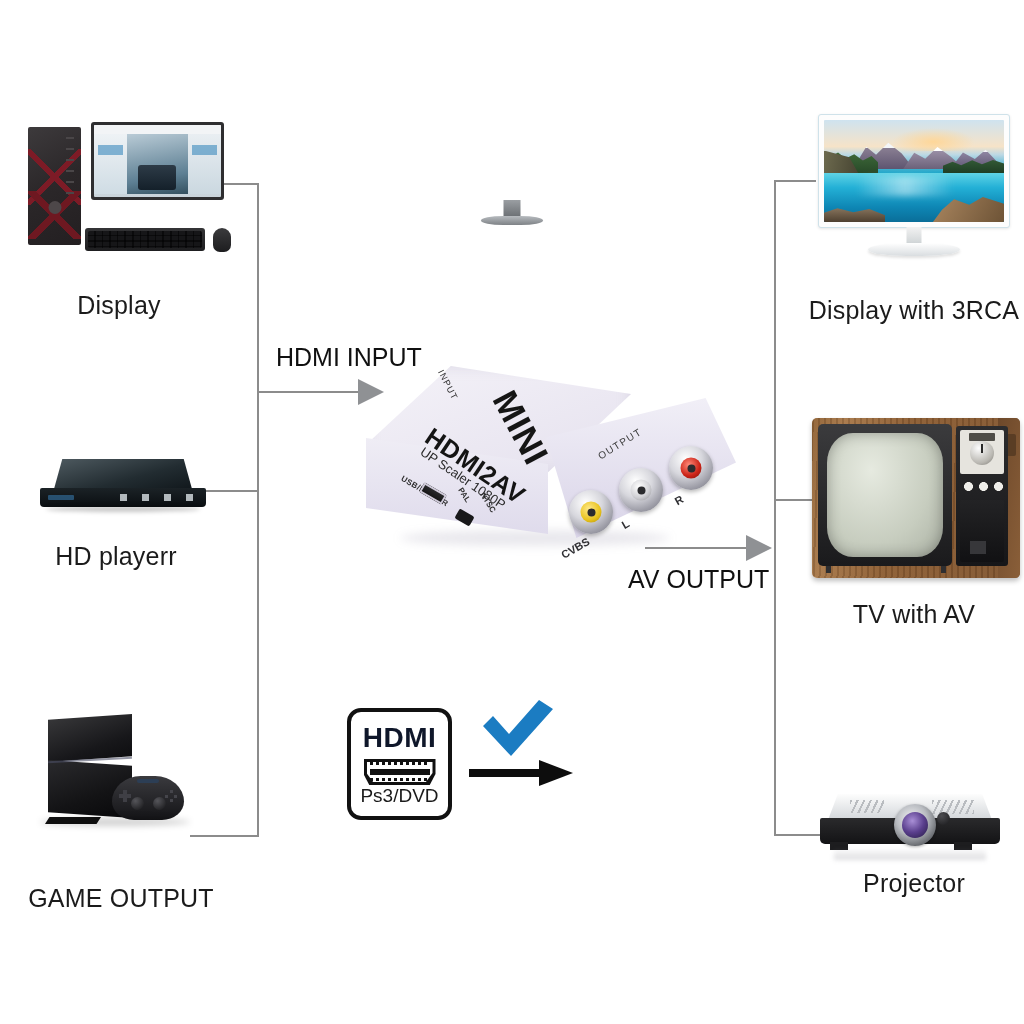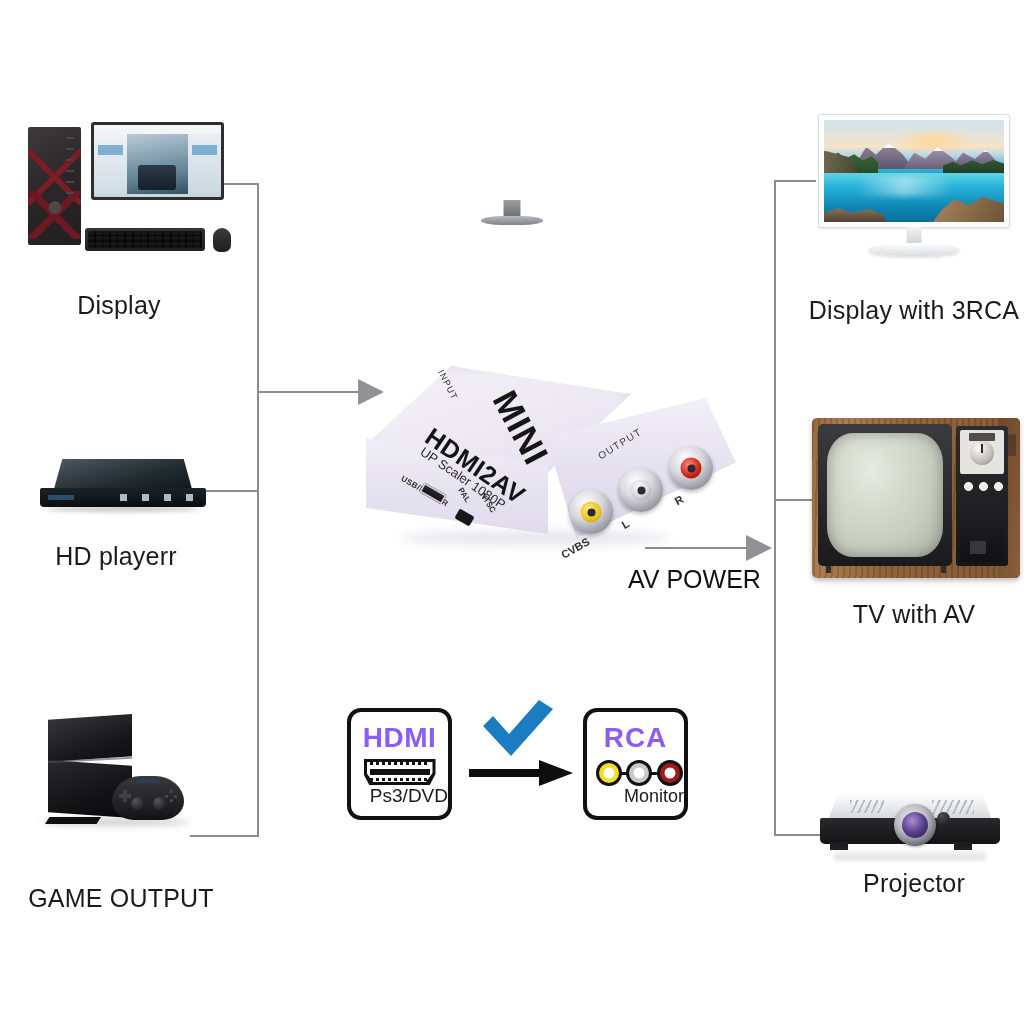--- a/index.html
+++ b/index.html
@@ -273,22 +273,22 @@
       linear-gradient(#1d1d1f,#1d1d1f) 0 0/18px 8px no-repeat,
       linear-gradient(#1d1d1f,#1d1d1f) calc(100% - 18px) 0/18px 8px no-repeat;}
   .proj-refl{position:absolute;left:14px;top:54px;width:152px;height:12px;
     background:linear-gradient(rgba(140,140,150,.3),rgba(255,255,255,0));
     filter:blur(2px);transform:scaleY(-1);}
 
   
   .badge{position:absolute;border:4px solid #111;border-radius:14px;background:#fff;
     box-sizing:border-box;}
   .badge-title{position:absolute;left:0;width:100%;text-align:center;font-weight:bold;
-    color:#8b5cf6;}
-  .badge-sub{position:absolute;left:0;width:100%;text-align:right;color:#1a1a1a;}
+    color:#0f172a;}
+  .badge-sub{position:absolute;left:0;width:100%;text-align:center;color:#1a1a1a;}
 
   #hdmi-badge{left:347px;top:708px;width:105px;height:112px;}
   #hdmi-badge .badge-title{top:10px;font-size:28px;letter-spacing:.5px;}
   #hdmi-badge .badge-sub{bottom:9px;font-size:19px;}
   .hdmi-plug{position:absolute;left:50%;top:47px;transform:translateX(-50%);
     width:72px;height:26px;background:#111;
     clip-path:polygon(0 0,100% 0,100% 58%,92% 100%,8% 100%,0 58%);}
   .hdmi-plug:after{content:"";position:absolute;left:3px;top:3px;width:66px;height:20px;
     background:#fff;clip-path:polygon(0 0,100% 0,100% 55%,90% 100%,10% 100%,0 55%);}
   .hdmi-pins{position:absolute;left:50%;top:50px;transform:translateX(-50%);
@@ -326,21 +326,22 @@
   <div class="line hline" style="left:257px;top:391px;width:104px;"></div>
   <div class="arrow-gray" style="left:358px;top:379px;"></div>
 
   <div class="line vline" style="left:774px;top:180px;height:655px;"></div>
   <div class="line hline" style="left:774px;top:180px;width:42px;"></div>
   <div class="line hline" style="left:774px;top:499px;width:40px;"></div>
   <div class="line hline" style="left:774px;top:834px;width:48px;"></div>
   <div class="line hline" style="left:645px;top:547px;width:104px;"></div>
   <div class="arrow-gray" style="left:746px;top:535px;"></div>
 
-  <div class="flow-label" style="left:628px;top:565px;">AV POWER</div>
+  <div class="flow-label" style="left:276px;top:343px;">HDMI INPUT</div>
+  <div class="flow-label" style="left:628px;top:565px;">AV OUTPUT</div>
 
   <div>
     <div class="tower">
       <div class="tower-bays"></div>
       <div class="tower-logo"></div>
     </div>
     <div class="mon">
       <div class="mon-screen">
         <div class="bar"></div>
         <div class="pane p1"></div>
@@ -489,24 +490,14 @@
 
   <svg class="check" viewBox="0 0 74 58">
     <polygon points="2,26 12,16 28,34 58,0 72,9 30,56" fill="#1b7cc2"></polygon>
   </svg>
 
   <svg class="arrow-black" viewBox="0 0 104 26">
     <rect x="0" y="9" width="76" height="8" fill="#0d0d0d"></rect>
     <polygon points="70,0 104,13 70,26" fill="#0d0d0d"></polygon>
   </svg>
 
-  <div class="badge" id="rca-badge">
-    <div class="badge-title">RCA</div>
-    <div class="rca-row">
-      <div class="wire"></div>
-      <div class="rca-dot y"></div>
-      <div class="rca-dot w"></div>
-      <div class="rca-dot r"></div>
-    </div>
-    <div class="badge-sub">Monitor</div>
-  </div>
 
 </div>
 
 </body></html>

